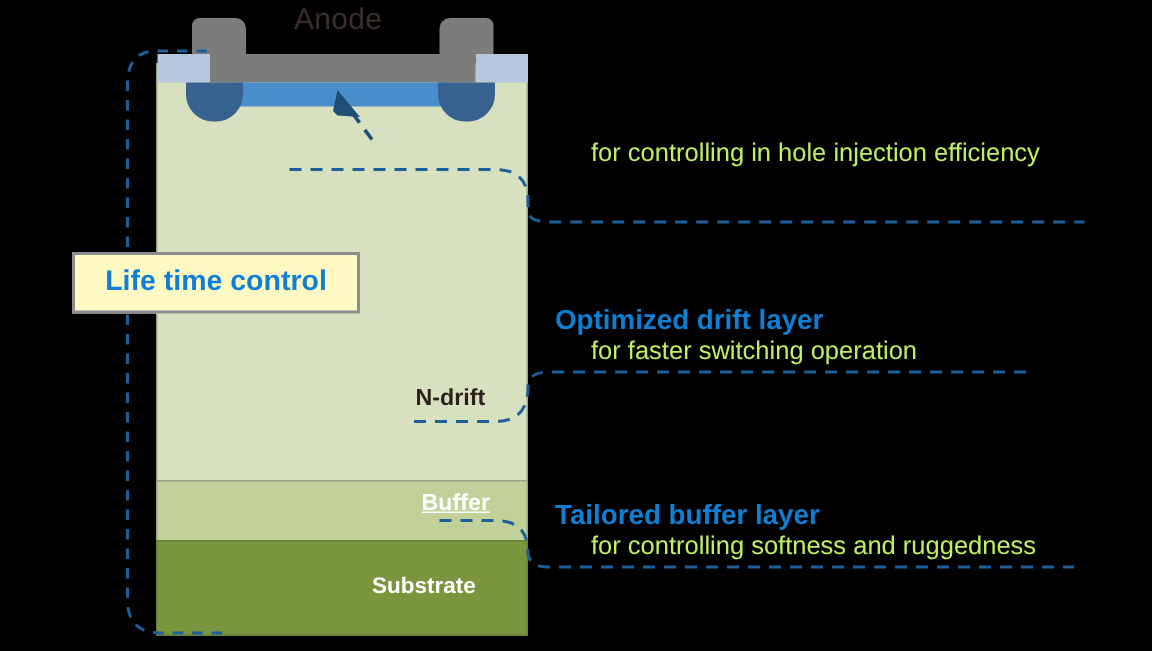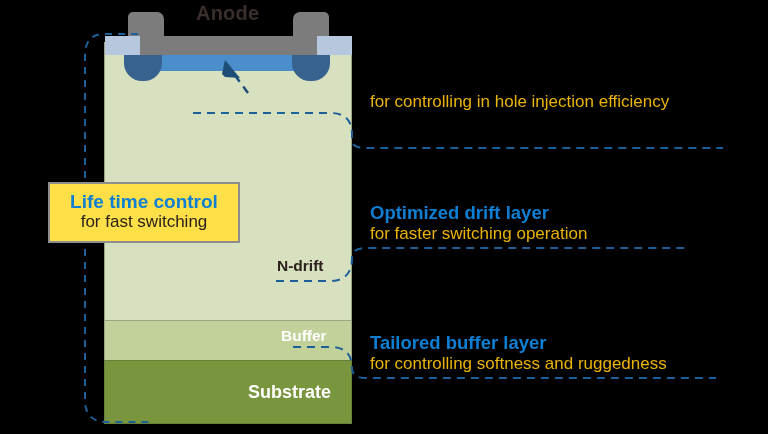--- a/index.html
+++ b/index.html
@@ -116,21 +116,21 @@
     border-bottom-left-radius: 18px;
     border-bottom-right-radius: 18px;
   }
 
   
   #anode-label {
     position: absolute;
     left: 196px;
     top: 2px;
     font-size: 20px;
-    font-weight: bold;
+    font-weight: normal;
     color: #3a2f2b;
     letter-spacing: .2px;
   }
   .inner-label {
     position: absolute;
     font-size: 15.5px;
     font-weight: bold;
     color: #2b211d;
     white-space: nowrap;
   }
@@ -143,39 +143,40 @@
     top: 257px;
   }
   #buffer-label {
     position: absolute;
     left: 281px;
     top: 327px;
     font-size: 15.5px;
     font-weight: bold;
     color: #ffffff;
     white-space: nowrap;
+    text-decoration: underline;
   }
   #substrate-label {
     position: absolute;
     left: 248px;
     top: 382px;
-    font-size: 18px;
+    font-size: 15px;
     font-weight: bold;
     color: #ffffff;
     white-space: nowrap;
   }
 
   
   #lifetime-callout {
     position: absolute;
     left: 48px;
-    top: 182px;
+    top: 168px;
     width: 192px;
     box-sizing: border-box;
-    background: #fde047;
+    background: #fef9c3;
     border: 2px solid #8d8d8d;
     padding: 7px 10px 9px 10px;
     text-align: center;
   }
   #lifetime-callout-title {
     font-size: 19px;
     font-weight: bold;
     color: #0f7fd4;
     line-height: 1.12;
     white-space: nowrap;
@@ -195,23 +196,24 @@
   }
   .annotation-title {
     font-size: 18.5px;
     font-weight: bold;
     color: #0f7fd4;
     line-height: 1.2;
     white-space: nowrap;
   }
   .annotation-subtitle {
     font-size: 17px;
-    color: #eab308;
+    color: #bef264;
     line-height: 1.22;
     white-space: nowrap;
+    margin-left: 24px;
   }
   #annotation-anode { top: 92px; }
   #annotation-drift { top: 202px; }
   #annotation-buffer { top: 332px; }
 
   
   #leader-svg {
     position: absolute;
     left: 0;
     top: 0;
@@ -253,21 +255,20 @@
     <path d="M 293 347 L 330 347 Q 352 347 352 368 Q 352 378 366 378 L 716 378" fill="none" stroke="#1d5f99" stroke-width="2" stroke-dasharray="8 6"></path>
   </svg>
 
   <div id="anode-label">Anode</div>
   <div class="inner-label" id="ndrift-label">N-drift</div>
   <div id="buffer-label">Buffer</div>
   <div id="substrate-label">Substrate</div>
 
   <div id="lifetime-callout">
     <div id="lifetime-callout-title">Life time control</div>
-    <div id="lifetime-callout-subtitle">for fast switching</div>
   </div>
 
   <div class="annotation" id="annotation-anode">
     <div class="annotation-subtitle">for controlling in hole injection efficiency</div>
   </div>
 
   <div class="annotation" id="annotation-buffer">
     <div class="annotation-title">Tailored buffer layer</div>
     <div class="annotation-subtitle">for controlling softness and ruggedness</div>
   </div>

